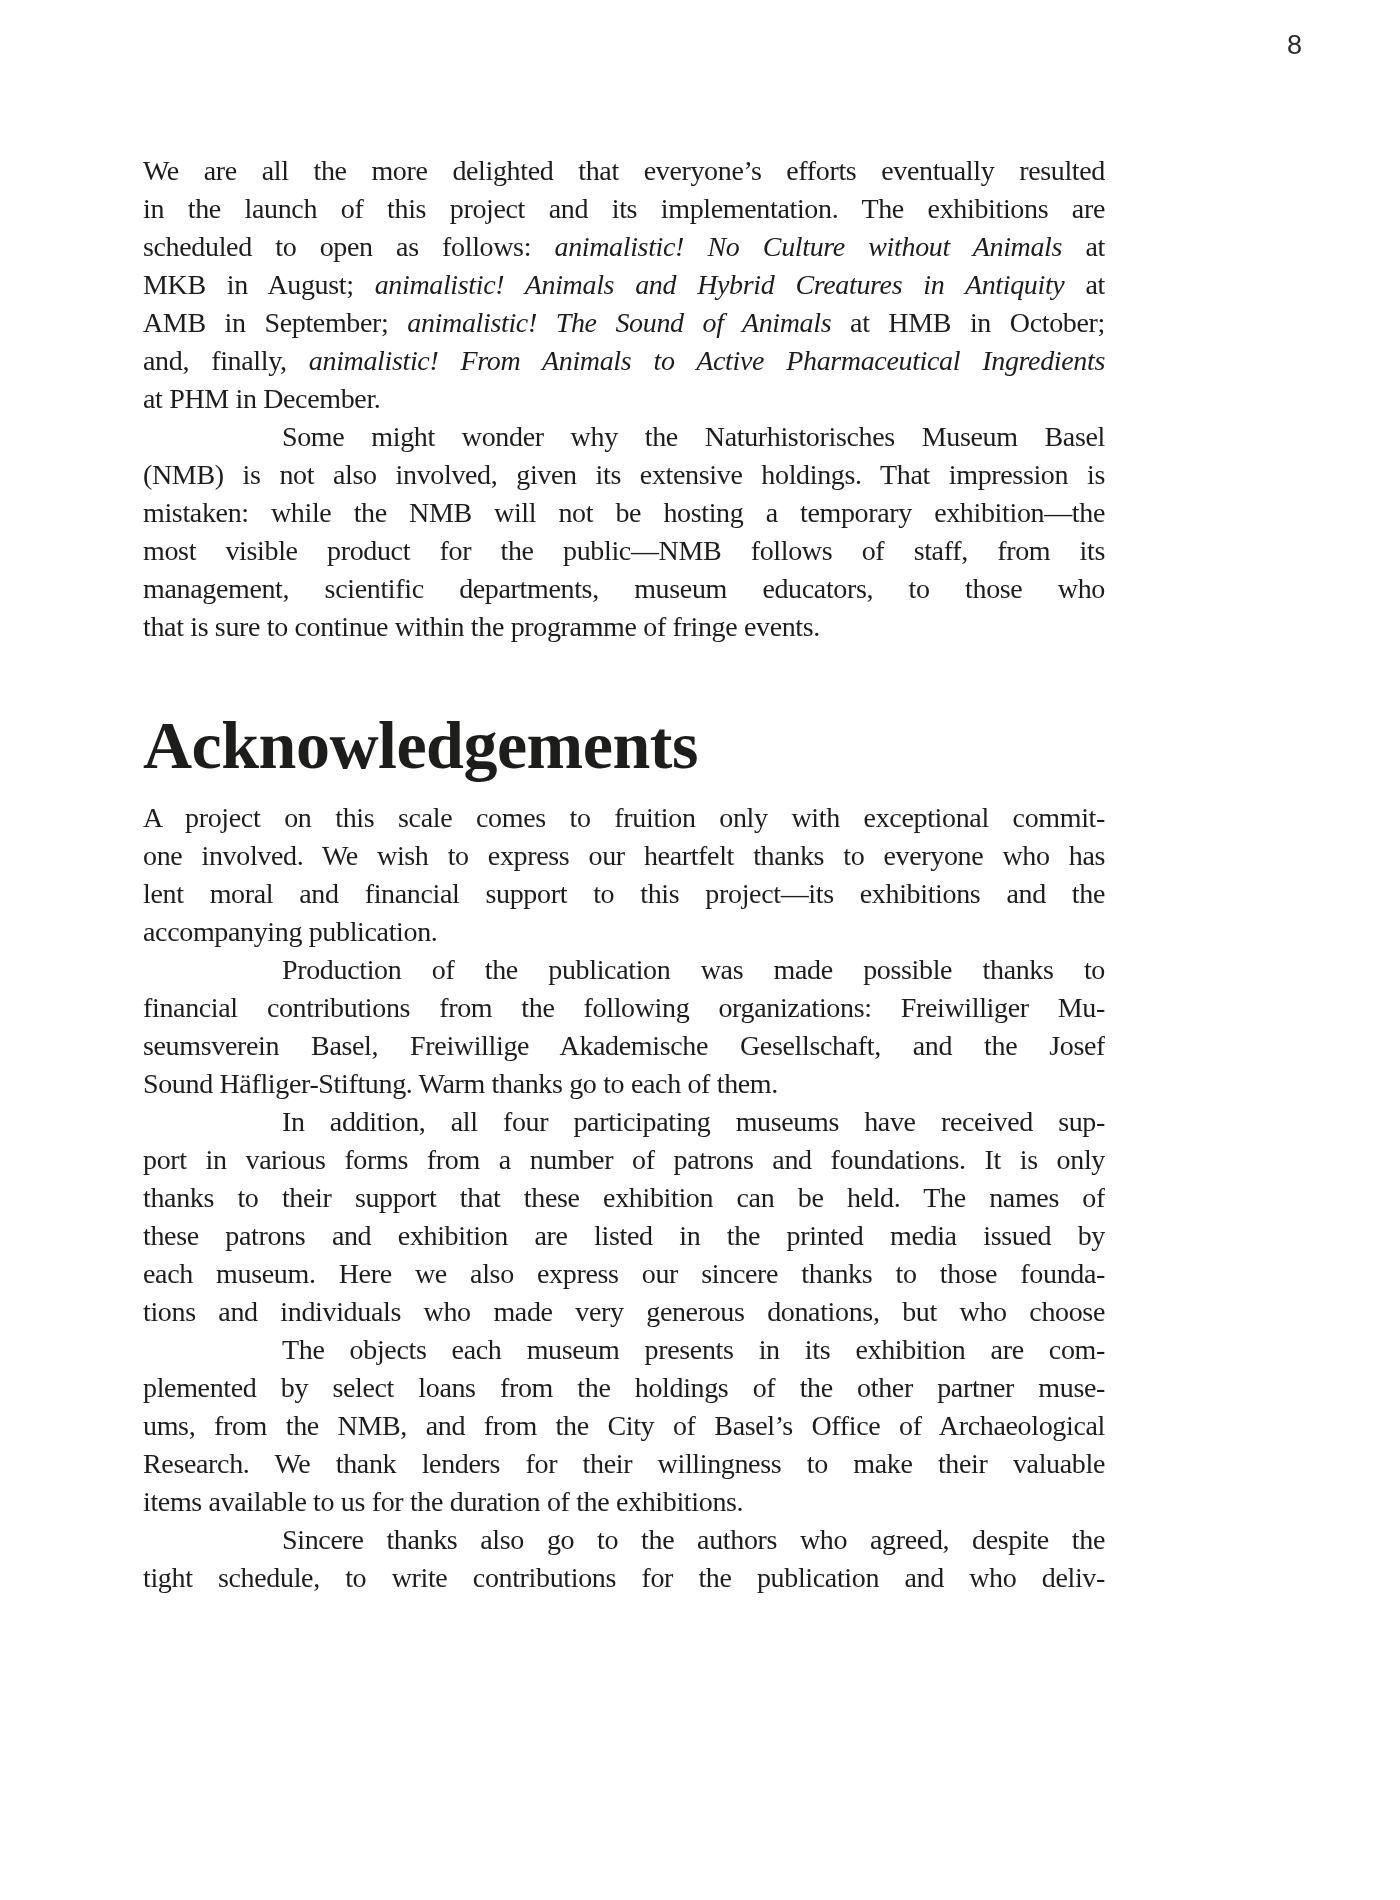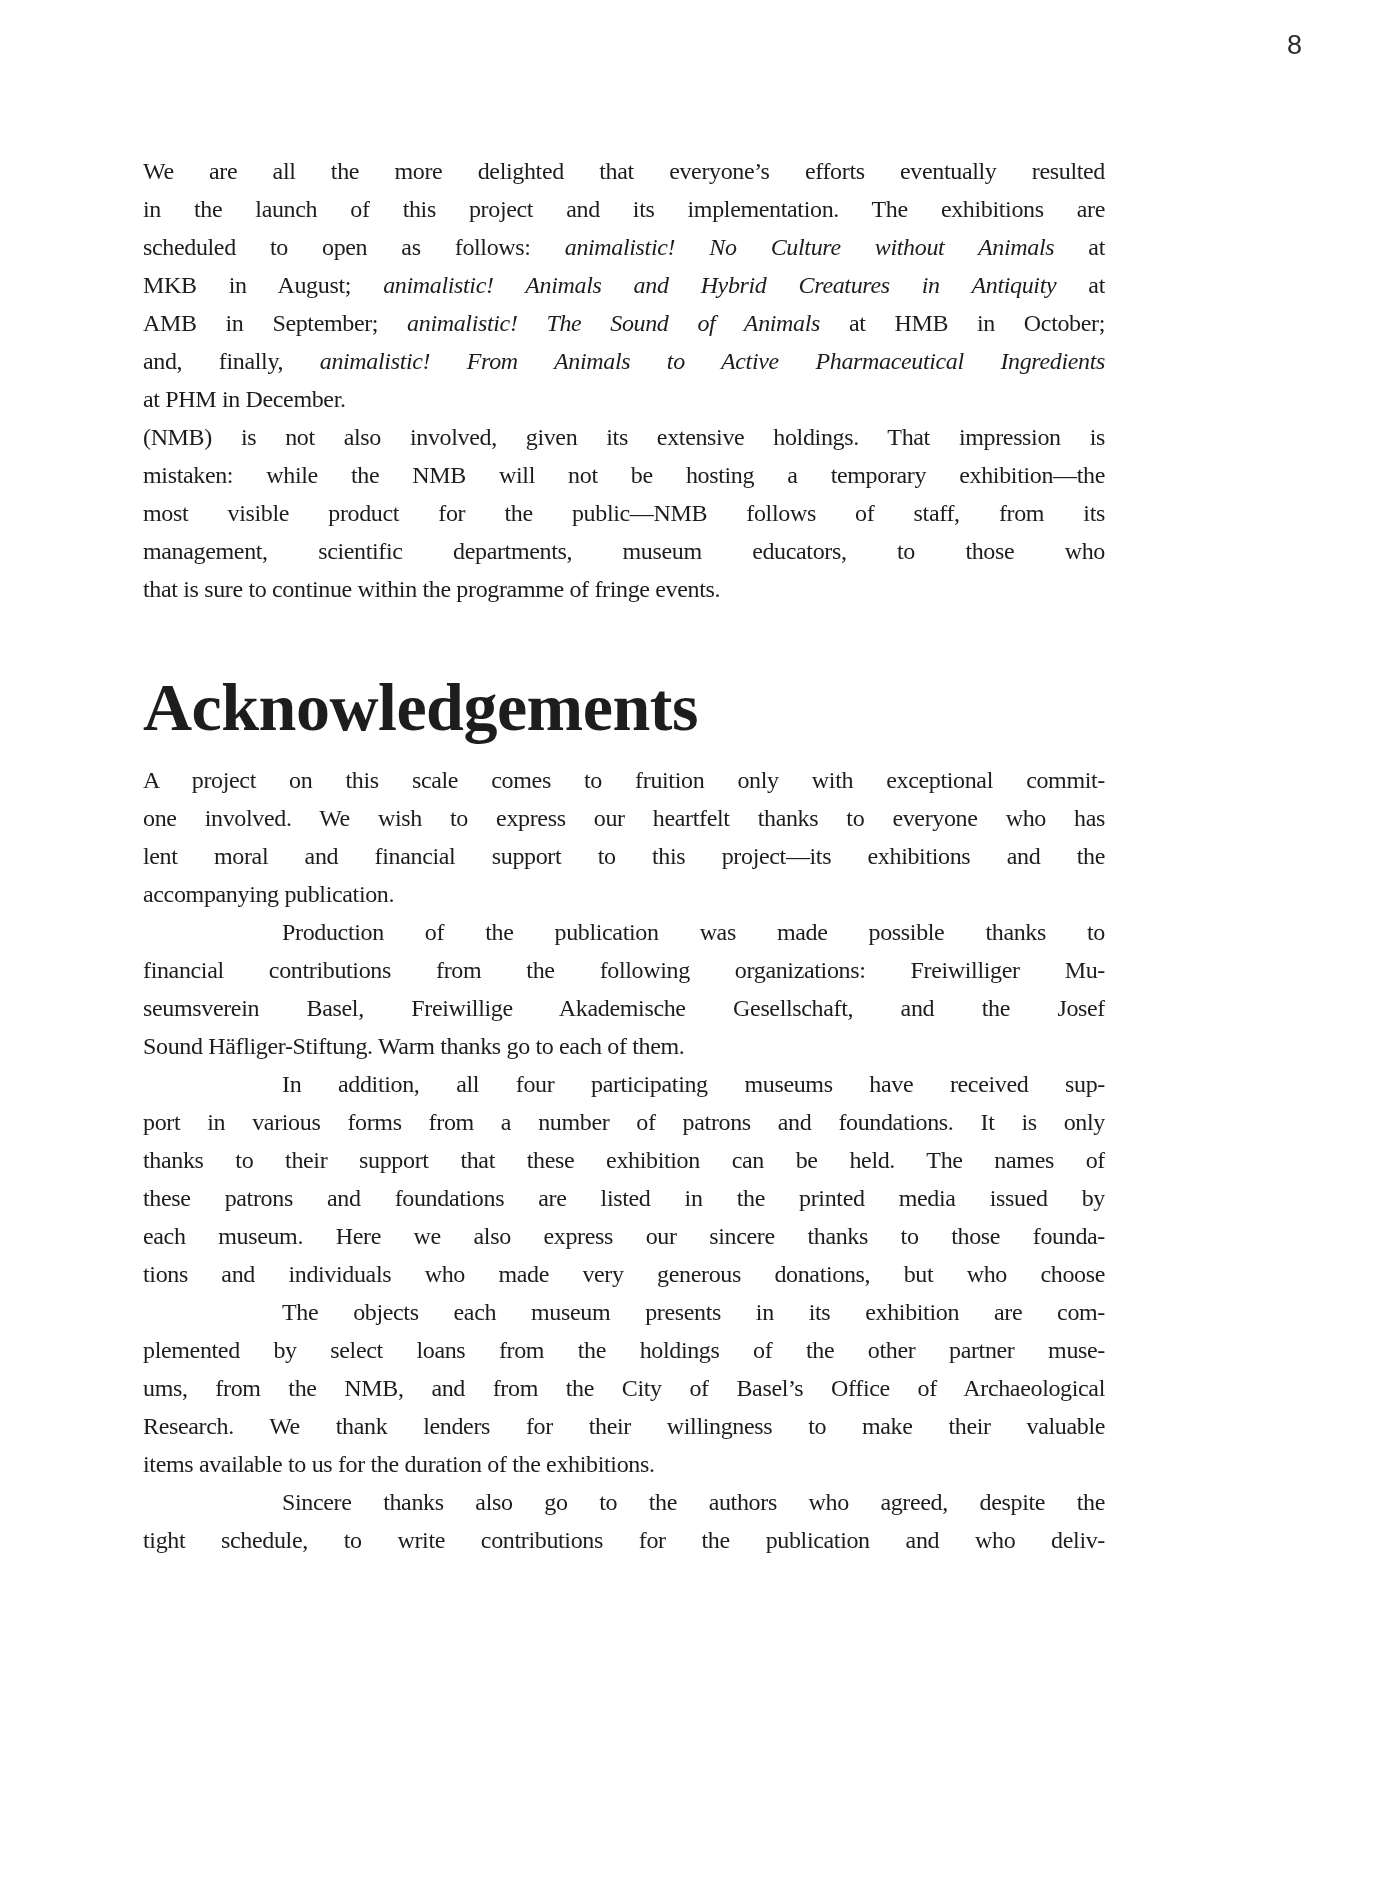--- a/index.html
+++ b/index.html
@@ -17,21 +17,21 @@
     font-family:"Liberation Sans", sans-serif;
     font-size:27px; line-height:1;
     color:#2b2b2b;
   }
   .column {
     position:absolute;
     left:143px; top:152px;
     width:962px;
   }
   .line {
-    font-size:24px;
+    font-size:28px;
     line-height:38px;
     height:38px;
     overflow:hidden;
     letter-spacing:-0.35px;
     text-align:justify;
     text-align-last:justify;
   }
   .line.last {
     text-align:left;
     text-align-last:left;
@@ -53,38 +53,39 @@
   <div class="pageno">8</div>
   <div class="column">
     <div>
         <div class="line"><span>We are all the more delighted that everyone’s efforts eventually resulted</span></div>
         <div class="line"><span>in the launch of this project and its implementation. The exhibitions are</span></div>
         <div class="line"><span>scheduled to open as follows: </span><em>animalistic! No Culture without Animals</em><span> at</span></div>
         <div class="line"><span>MKB in August; </span><em>animalistic! Animals and Hybrid Creatures in Antiquity</em><span> at</span></div>
         <div class="line"><span>AMB in September; </span><em>animalistic! The Sound of Animals</em><span> at HMB in October;</span></div>
         <div class="line"><span>and, finally, </span><em>animalistic! From Animals to Active Pharmaceutical Ingredients</em></div>
         <div class="line last"><span>at PHM in December.</span></div>
+        <div class="line indent"><span>Some might wonder why the Naturhistorisches Museum Basel</span></div>
         <div class="line"><span>(NMB) is not also involved, given its extensive holdings. That impression is</span></div>
         <div class="line"><span>mistaken: while the NMB will not be hosting a temporary exhibition—the</span></div>
         <div class="line"><span>most visible product for the public—NMB follows of staff, from its</span></div>
         <div class="line"><span>management, scientific departments, museum educators, to those who</span></div>
         <div class="line last"><span>that is sure to continue within the programme of fringe events.</span></div>
         <h1 class="heading">Acknowledgements</h1>
         <div class="line"><span>A project on this scale comes to fruition only with exceptional commit-</span></div>
         <div class="line"><span>one involved. We wish to express our heartfelt thanks to everyone who has</span></div>
         <div class="line"><span>lent moral and financial support to this project—its exhibitions and the</span></div>
         <div class="line last"><span>accompanying publication.</span></div>
         <div class="line indent"><span>Production of the publication was made possible thanks to</span></div>
         <div class="line"><span>financial contributions from the following organizations: Freiwilliger Mu-</span></div>
         <div class="line"><span>seumsverein Basel, Freiwillige Akademische Gesellschaft, and the Josef</span></div>
         <div class="line last"><span>Sound Häfliger-Stiftung. Warm thanks go to each of them.</span></div>
         <div class="line indent"><span>In addition, all four participating museums have received sup-</span></div>
         <div class="line"><span>port in various forms from a number of patrons and foundations. It is only</span></div>
         <div class="line"><span>thanks to their support that these exhibition can be held. The names of</span></div>
-        <div class="line"><span>these patrons and foundations are listed in the printed media issued by</span></div>
+        <div class="line"><span>these patrons and exhibition are listed in the printed media issued by</span></div>
         <div class="line"><span>each museum. Here we also express our sincere thanks to those founda-</span></div>
         <div class="line"><span>tions and individuals who made very generous donations, but who choose</span></div>
         <div class="line indent"><span>The objects each museum presents in its exhibition are com-</span></div>
         <div class="line"><span>plemented by select loans from the holdings of the other partner muse-</span></div>
         <div class="line"><span>ums, from the NMB, and from the City of Basel’s Office of Archaeological</span></div>
         <div class="line"><span>Research. We thank lenders for their willingness to make their valuable</span></div>
         <div class="line last"><span>items available to us for the duration of the exhibitions.</span></div>
         <div class="line indent"><span>Sincere thanks also go to the authors who agreed, despite the</span></div>
         <div class="line"><span>tight schedule, to write contributions for the publication and who deliv-</span></div>
       </div>

